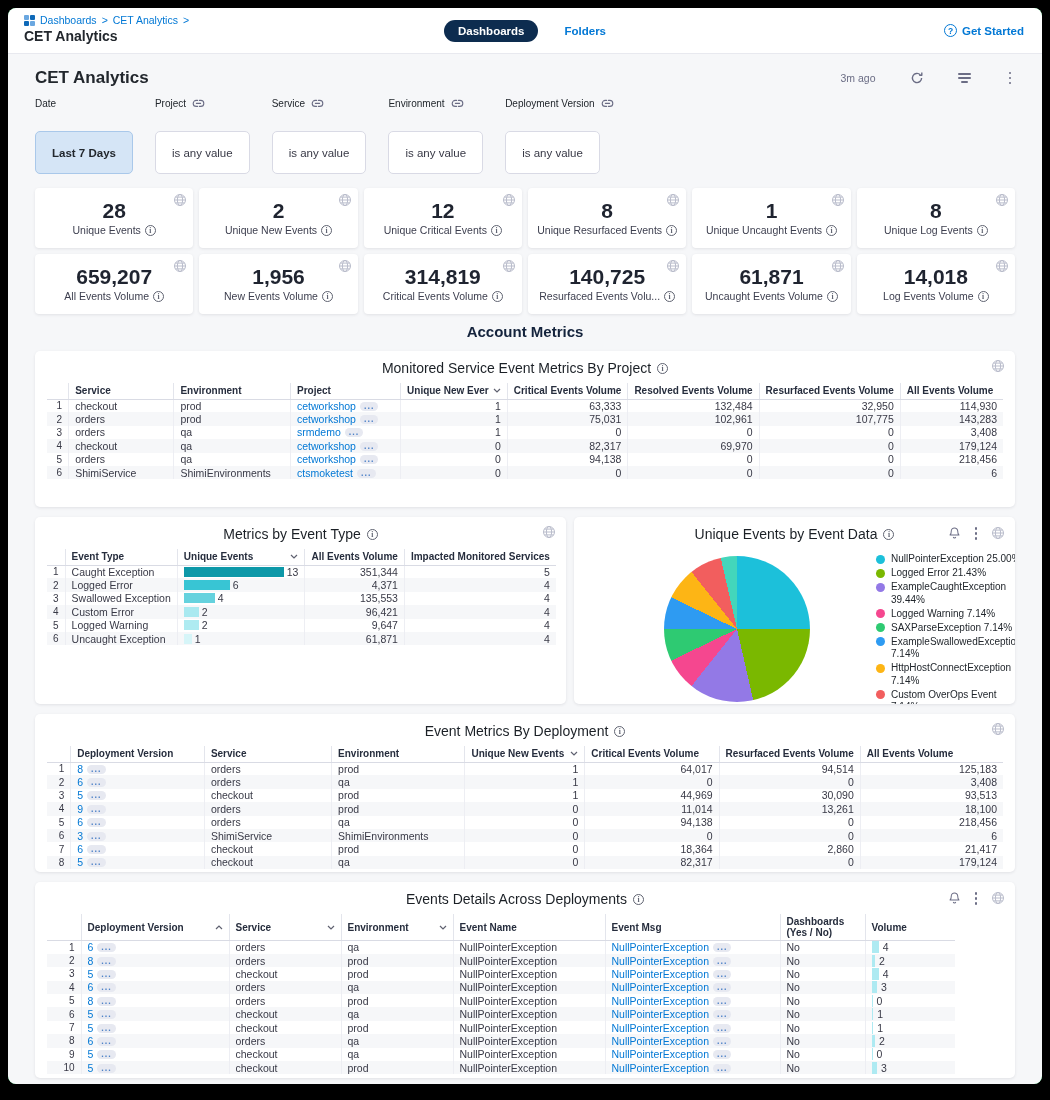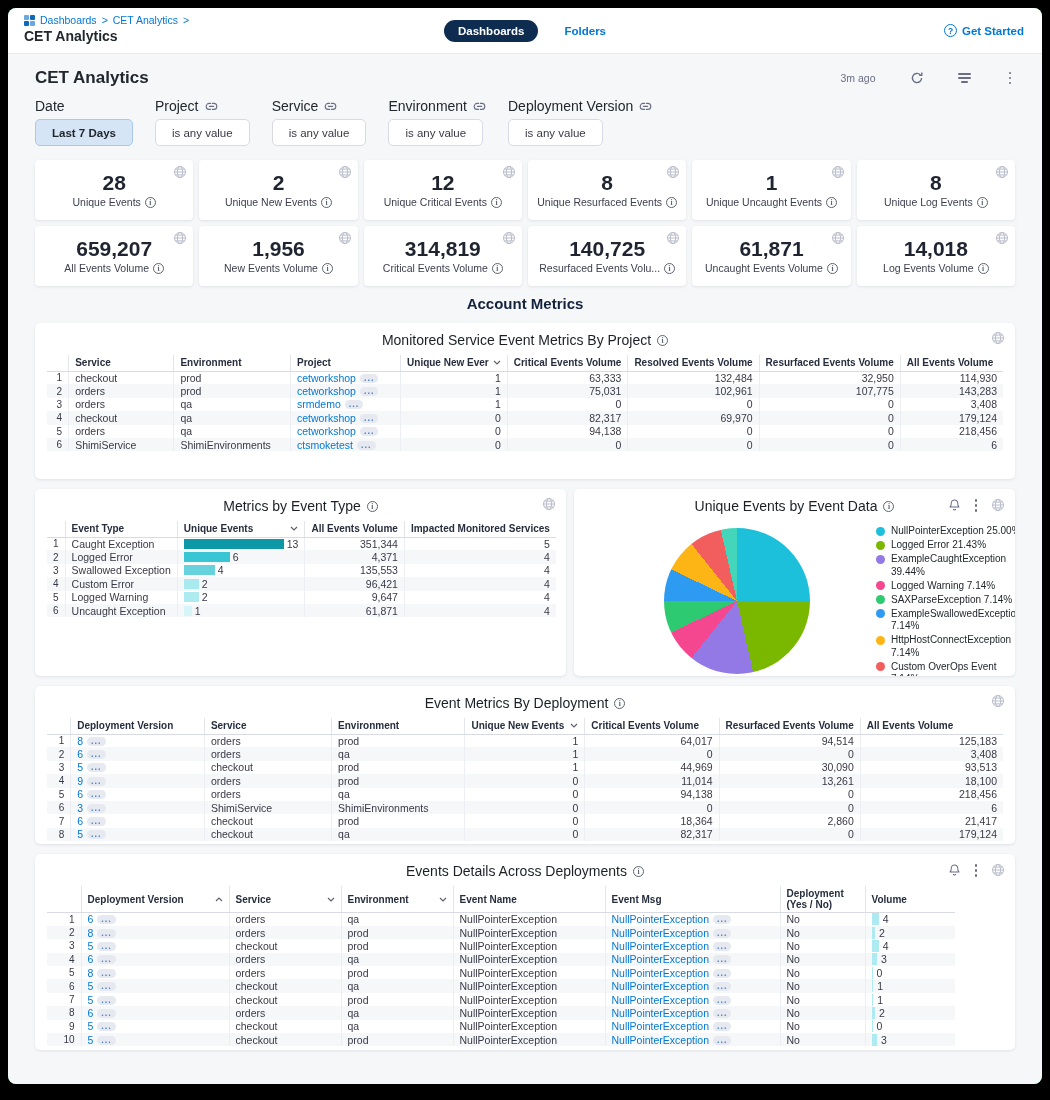--- a/index.html
+++ b/index.html
@@ -29,22 +29,22 @@
   .ago { font-size:10.5px; color:#6b6d85; }
   .ic-btn { cursor:pointer; display:inline-flex; align-items:center; }
   .kebab { display:inline-flex; flex-direction:column; gap:2.5px; padding:2px 4px; cursor:pointer; }
   .kebab i { width:2.5px; height:2.5px; border-radius:50%; background:#6b6d85; }
   .filter-ic { display:inline-flex; flex-direction:column; gap:2.5px; align-items:center; cursor:pointer; }
   .filter-ic i { height:1.6px; background:#6b6d85; border-radius:1px; }
   .filter-ic i:nth-child(1){width:13px;} .filter-ic i:nth-child(2){width:13px;} .filter-ic i:nth-child(3){width:7px;}
 
   
   .filters { display:flex; gap:22px; margin-bottom:14px; }
-  .f-label { font-size:14px; color:#22272d; margin-bottom:5px; display:flex; align-items:center; gap:6px; }
-  .f-chip { height:27px; border:1px solid #d9dae5; border-radius:5px; background:#fff; font-size:11.5px; color:#383946; display:inline-flex; align-items:center; padding:0 16px; cursor:pointer; }
+  .f-label { font-size:10px; color:#22272d; margin-bottom:22px; display:flex; align-items:center; gap:6px; }
+  .f-chip { height:43px; border:1px solid #d9dae5; border-radius:5px; background:#fff; font-size:11.5px; color:#383946; display:inline-flex; align-items:center; padding:0 16px; cursor:pointer; }
   .f-chip.active { background:#d5e5f6; border-color:#a9c8ea; color:#22272d; font-weight:600; }
 
   
   .tiles { display:grid; grid-template-columns:repeat(6,1fr); gap:6px; margin-bottom:6px; }
   .tile { position:relative; background:#fff; border-radius:4px; height:60px; box-shadow:0 1px 3px rgba(40,41,61,.10); display:flex; flex-direction:column; align-items:center; justify-content:center; gap:2px; }
   .tile .val { font-size:21px; font-weight:700; color:#1f2430; line-height:22px; }
   .tile .lbl { font-size:10.5px; color:#3c3e4e; display:flex; align-items:center; gap:4px; white-space:nowrap; }
   .tile .globe { position:absolute; top:5px; right:6px; }
 
   .section-title { text-align:center; font-size:15px; font-weight:600; color:#14233c; margin:9px 0 11px 0; }
@@ -793,21 +793,21 @@
                 <th>
                   <div class="hflex">
                     <span>Environment</span>
                     <span class="sorticon"><svg width="8" height="5" viewBox="0 0 8 5" fill="none" stroke="#5f6170" stroke-width="1.2">
                         <path d="M1 1l3 3 3-3"></path>
                       </svg></span>
                   </div>
                 </th>
                 <th>Event Name</th>
                 <th>Event Msg</th>
-                <th class="wrap">Deployment (Yes / No)</th>
+                <th class="wrap">Dashboards (Yes / No)</th>
                 <th>Volume</th>
               </tr>
             </thead>
             <tbody>
               <tr>
                 <td class="idx">1</td>
                 <td><span class="lnk">6</span><span class="pill">...</span></td>
                 <td>orders</td>
                 <td>qa</td>
                 <td>NullPointerException</td>

